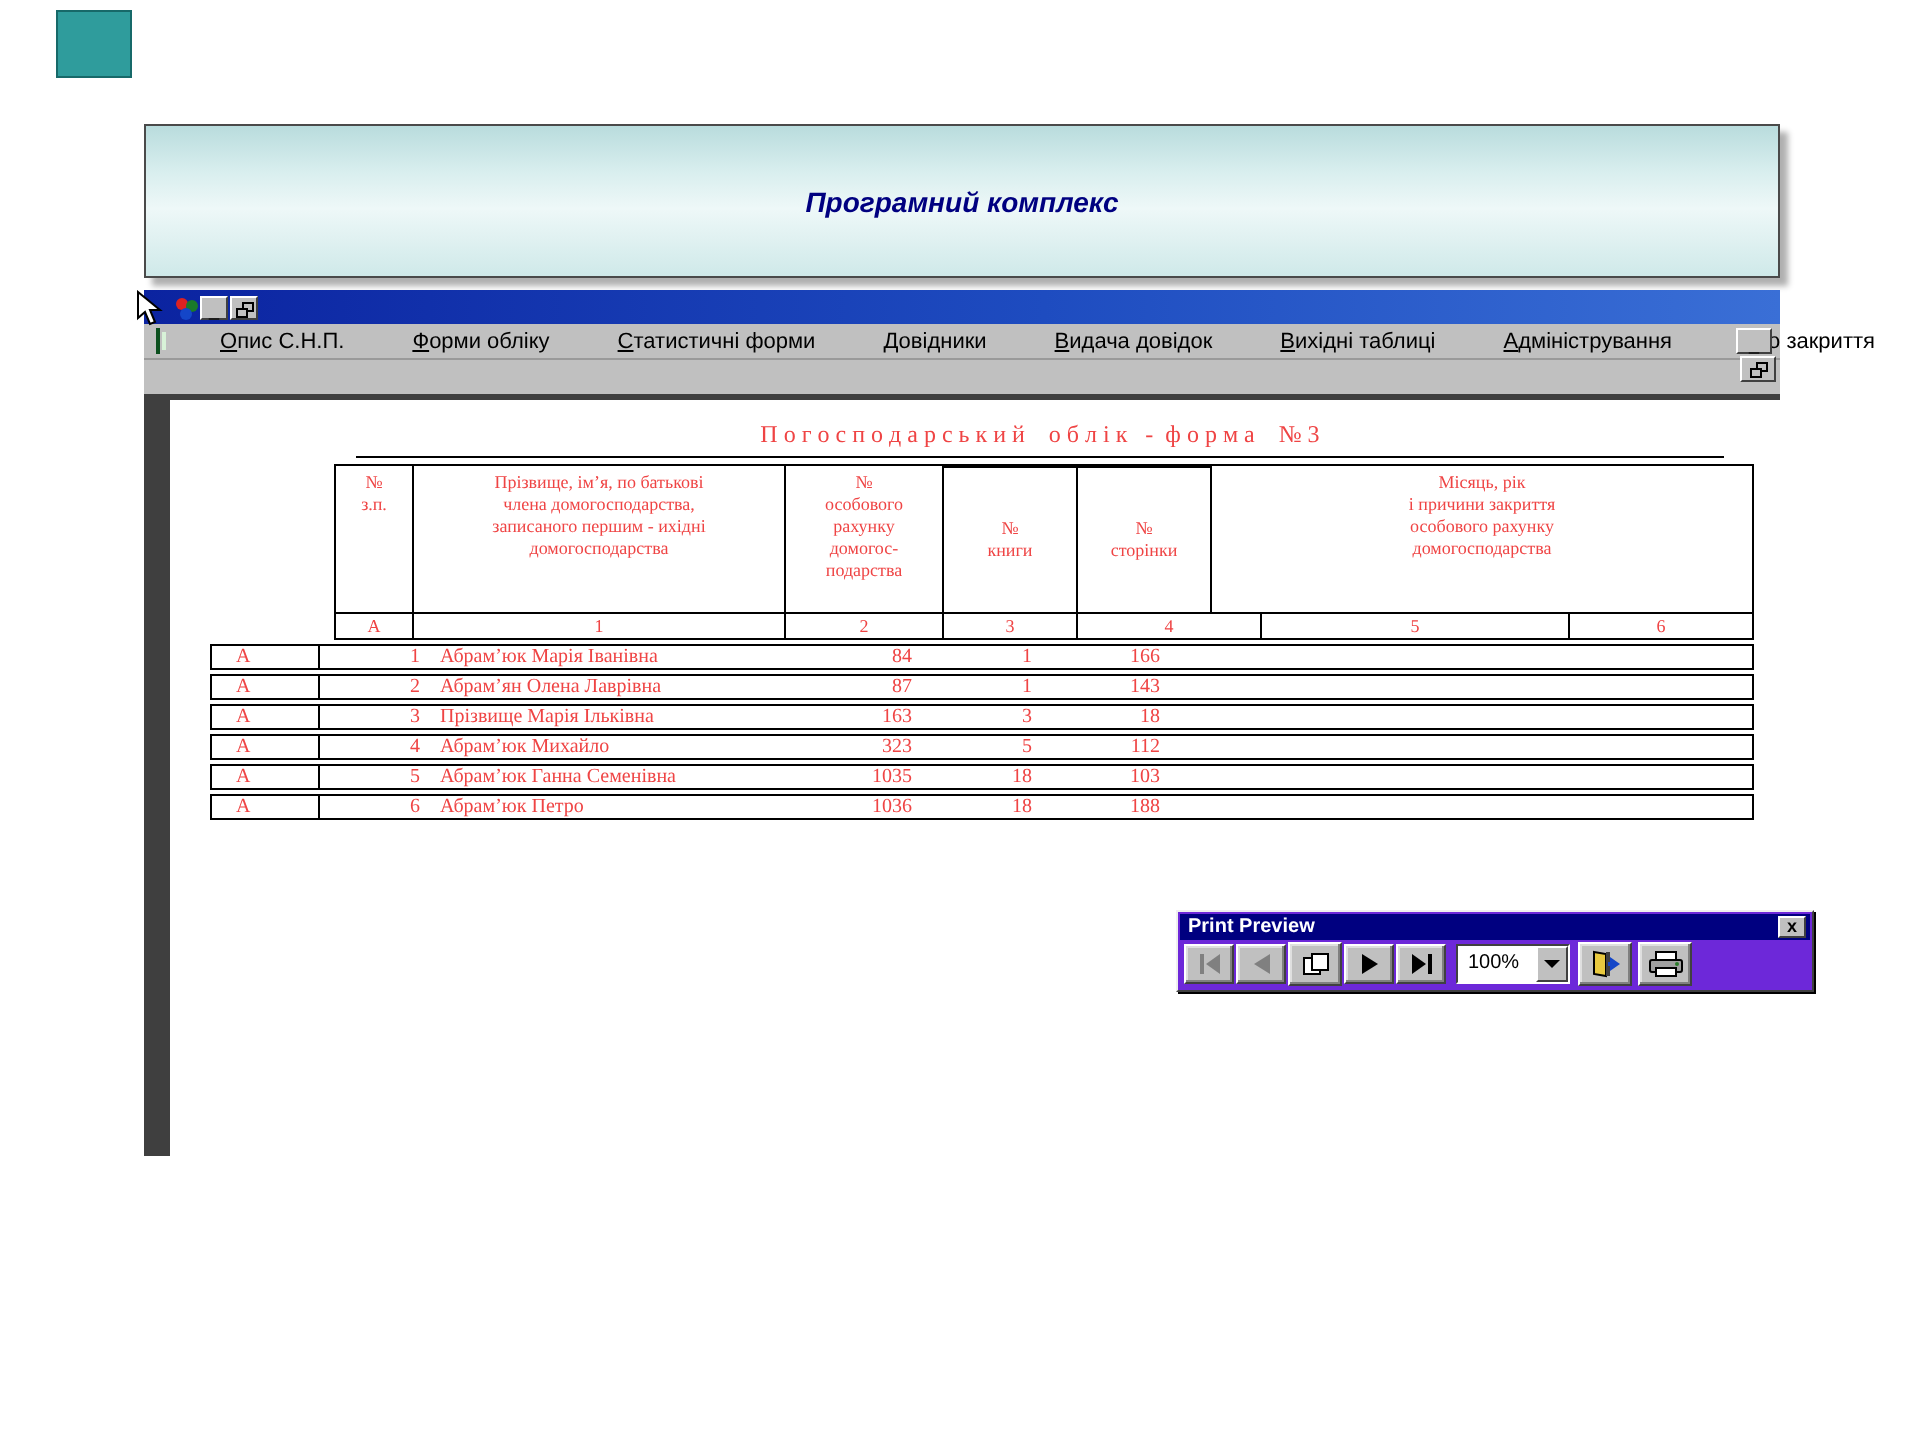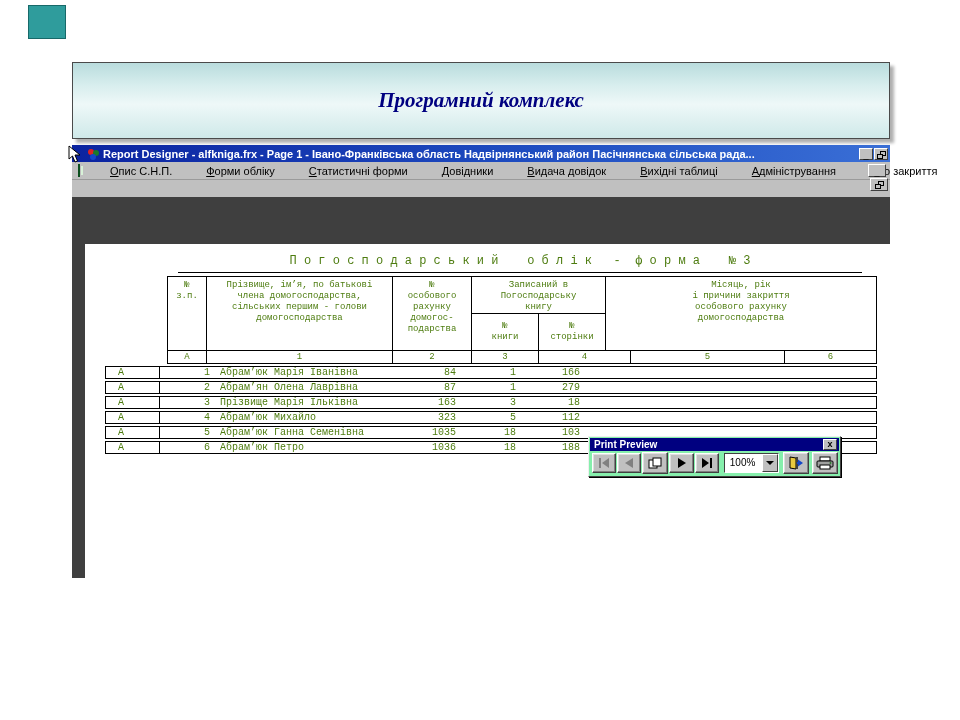--- a/index.html
+++ b/index.html
@@ -9,21 +9,21 @@
 
   
   #teal-square { left:28px; top:5px; width:38px; height:34px;
                  background:#2f9c9c; border:1px solid #176969; }
 
   #banner { left:72px; top:62px; width:818px; height:77px;
             border:1px solid #4a4a4a;
             background:linear-gradient(180deg,#b9dcdd 0%,#d8eeee 30%,#eef8f8 55%,#cfe9e9 100%);
             box-shadow:4px 4px 3px #b0b0b0;
             display:flex; flex-direction:column; justify-content:center; text-align:center; }
-  #banner .l1 { color:#000080; font-size:21px; font-weight:bold; font-style:italic;font-family:Liberation Serif, serif; }
+  #banner .l1 { color:#000080; font-size:14px; font-weight:bold; font-style:italic; }
   #banner .l2 { color:#cc0f0f; font-size:25px; font-weight:bold; font-style:italic; margin-top:2px; }
 
   
   #app-window { left:72px; top:145px; width:818px; height:433px; background:#c0c0c0; }
 
   #titlebar { position:absolute; left:0; top:0; width:100%; height:17px;
               background:linear-gradient(90deg,#0b23a0 0%,#1e4cc0 55%,#3a6fd6 100%);
               display:flex; align-items:center; padding-left:15px; }
   #titlebar .ttext { color:#ffffff; font-size:11px; font-weight:bold; white-space:nowrap;
                      overflow:hidden; flex:1; margin-left:4px; }
@@ -52,21 +52,21 @@
   #mdi-min { right:4px; top:19px; }
   #mdi-restore { right:2px; top:33px; align-items:center; }
 
   .restore-glyph { position:relative; width:9px; height:8px; }
   .restore-glyph .r1 { position:absolute; right:0; top:0; width:6px; height:5px; border:1px solid #000; }
   .restore-glyph .r2 { position:absolute; left:0; bottom:0; width:6px; height:5px; border:1px solid #000; background:#c0c0c0; }
 
   
   #preview { position:absolute; left:0; top:52px; width:100%; height:381px; background:#3f3f3f; }
   #page { position:absolute; left:13px; top:3px; right:0; bottom:0; background:#ffffff;
-          font-family:Liberation Mono, monospace; color:#4d7c0f;margin-top:44px; }
+          font-family:Liberation Serif, serif; color:#ef4444; }
 
   #report-title { position:absolute; left:85px; top:10px; width:700px; text-align:center;
                   font-size:12px; white-space:pre; }
   #report-title-line { position:absolute; left:93px; top:28px; width:684px; border-bottom:1px solid #000; }
 
   #rtable { position:absolute; left:82px; top:32px; width:710px; font-size:9px; line-height:11px; }
   .hrow { display:flex; border:1px solid #000; height:75px; }
   .hc { border-right:1px solid #000; text-align:center; padding-top:3px; }
   .hc:last-child { border-right:none; flex:1; }
   .hc.c1 { width:39px; } .hc.c2 { width:186px; } .hc.c3 { width:79px; }
@@ -89,21 +89,21 @@
   .dc { white-space:nowrap; overflow:hidden; }
   .dc-a { width:54px; padding-left:12px; border-right:1px solid #000; }
   .dc-n { width:50px; text-align:right; }
   .dc-name { width:186px; padding-left:10px; }
   .dc-acct { width:60px; text-align:right; }
   .dc-book { width:60px; text-align:right; }
   .dc-page { width:64px; text-align:right; }
   .dc-fill { flex:1; }
 
   
-  #print-preview { left:588px; top:436px; width:253px; height:41px; background:#86efac;
+  #print-preview { left:588px; top:455px; width:319px; height:41px; background:#6d28d9;
                    border-top:1px solid #efefef; border-left:1px solid #efefef;
                    border-right:1px solid #404040; border-bottom:1px solid #404040;
                    box-shadow:1px 1px 0 #000; padding:1px; }
   #pp-titlebar { height:13px; background:#000080; display:flex; align-items:center;
                  padding:0 2px 0 4px; }
   #pp-titlebar .pt { color:#fff; font-size:10px; font-weight:bold; flex:1; line-height:11px; }
   #pp-close { width:14px; height:11px; background:#c0c0c0;
               border-top:1px solid #fff; border-left:1px solid #fff;
               border-right:1px solid #404040; border-bottom:1px solid #404040;
               font-size:9px; line-height:9px; text-align:center; font-weight:bold; }
@@ -139,21 +139,20 @@
 
   <div id="titlebar">
     <svg id="cursor" class="abs" width="16" height="18" viewBox="0 0 16 18">
       <polygon points="1,1 1,14 4.5,11 7,17 9.5,16 7,10 12,10" fill="#ffffff" stroke="#000000" stroke-width="1"></polygon>
     </svg>
     <svg width="12" height="12" viewBox="0 0 12 12">
       <circle cx="4" cy="4" r="3" fill="#d22"></circle>
       <circle cx="9" cy="5" r="3" fill="#1a7a2a"></circle>
       <circle cx="6" cy="9" r="3" fill="#1446c8"></circle>
     </svg>
-    <span class="ttext">Report Designer - alfkniga.frx - Page 1 - Івано-Франківська область Надвірнянський район  Пасічнянська сільська рада...</span>
     <span class="btns">
       <span class="tb-btn">_</span>
       <span class="tb-btn">
         <span class="restore-glyph">
             <span class="r1"></span>
             <span class="r2"></span>
           </span>
       </span>
     </span>
   </div>
@@ -187,36 +186,31 @@
 
       <div id="rtable">
         <div class="hrow">
           <div class="hc c1">
             <div>№</div>
               <div>з.п.</div>
           </div>
           <div class="hc c2">
             <div>Прізвище, ім’я, по батькові</div>
               <div>члена домогосподарства,</div>
-            <div>сільських першим - голови</div>
+            <div>записаного першим - ихідні</div>
               <div>домогосподарства</div>
           </div>
           <div class="hc c3">
             <div>№</div>
               <div>особового</div>
             <div>рахунку</div>
               <div>домогос-</div>
             <div>подарства</div>
           </div>
           <div class="hc c4">
-            <div class="c4top">
-              <div>Записаний в</div>
-                <div>Погосподарську</div>
-                <div>книгу</div>
-            </div>
             <div class="c4sub">
               <div class="c4a">
                 <div>№</div>
                   <div>книги</div>
               </div>
               <div class="c4b">
                 <div>№</div>
                   <div>сторінки</div>
               </div>
             </div>
@@ -248,21 +242,21 @@
           <div class="dc dc-book">1</div>
             <div class="dc dc-page">166</div>
           <div class="dc dc-fill"></div>
         </div>
         <div class="drow">
           <div class="dc dc-a">А</div>
             <div class="dc dc-n">2</div>
           <div class="dc dc-name">Абрам’ян Олена Лаврівна</div>
             <div class="dc dc-acct">87</div>
           <div class="dc dc-book">1</div>
-            <div class="dc dc-page">279</div>
+            <div class="dc dc-page">143</div>
           <div class="dc dc-fill"></div>
         </div>
         <div class="drow">
           <div class="dc dc-a">А</div>
             <div class="dc dc-n">3</div>
           <div class="dc dc-name">Прізвище Марія Ільківна</div>
             <div class="dc dc-acct">163</div>
           <div class="dc dc-book">3</div>
             <div class="dc dc-page">18</div>
           <div class="dc dc-fill"></div>

